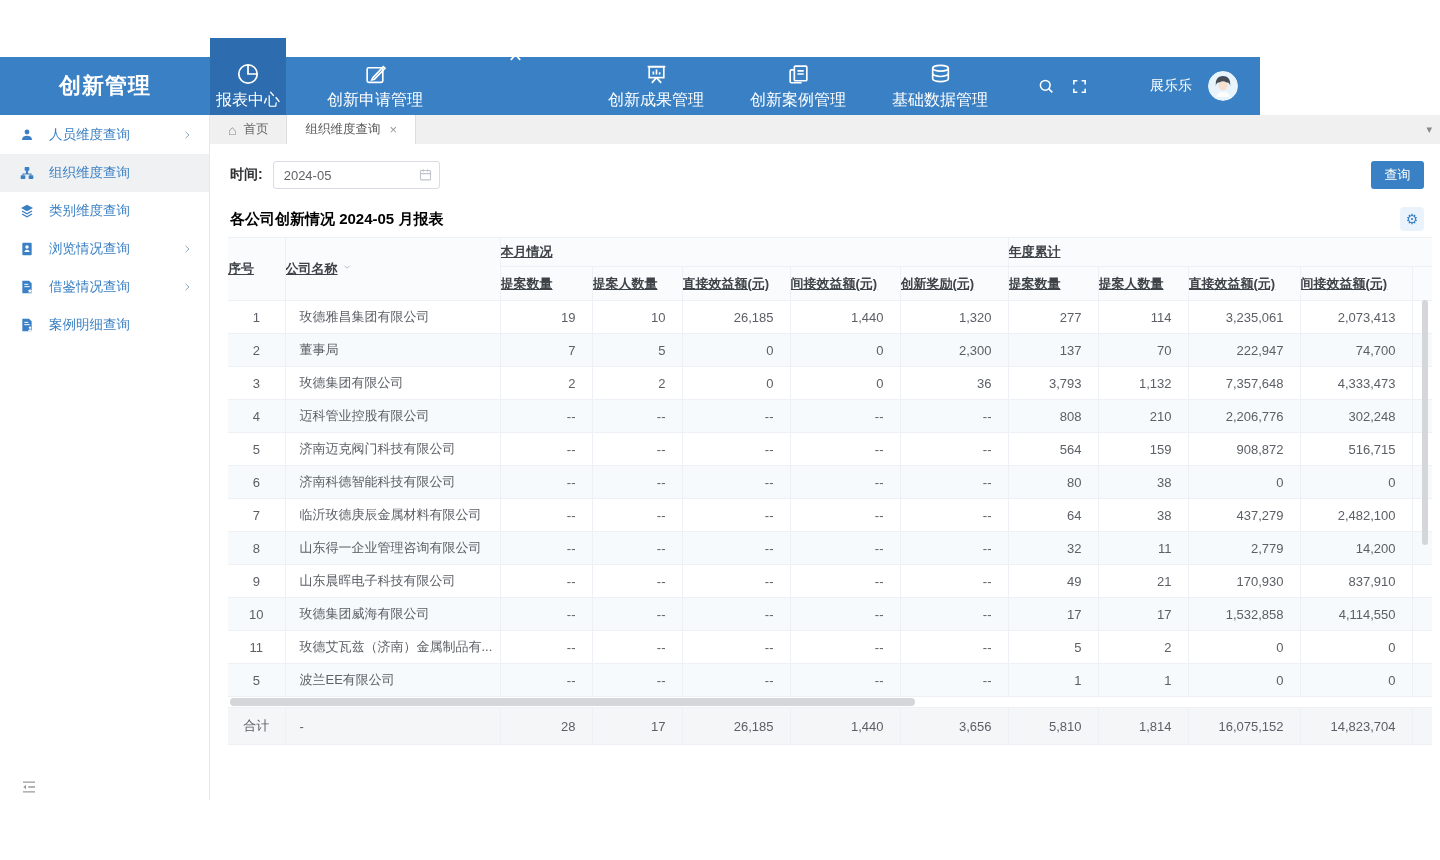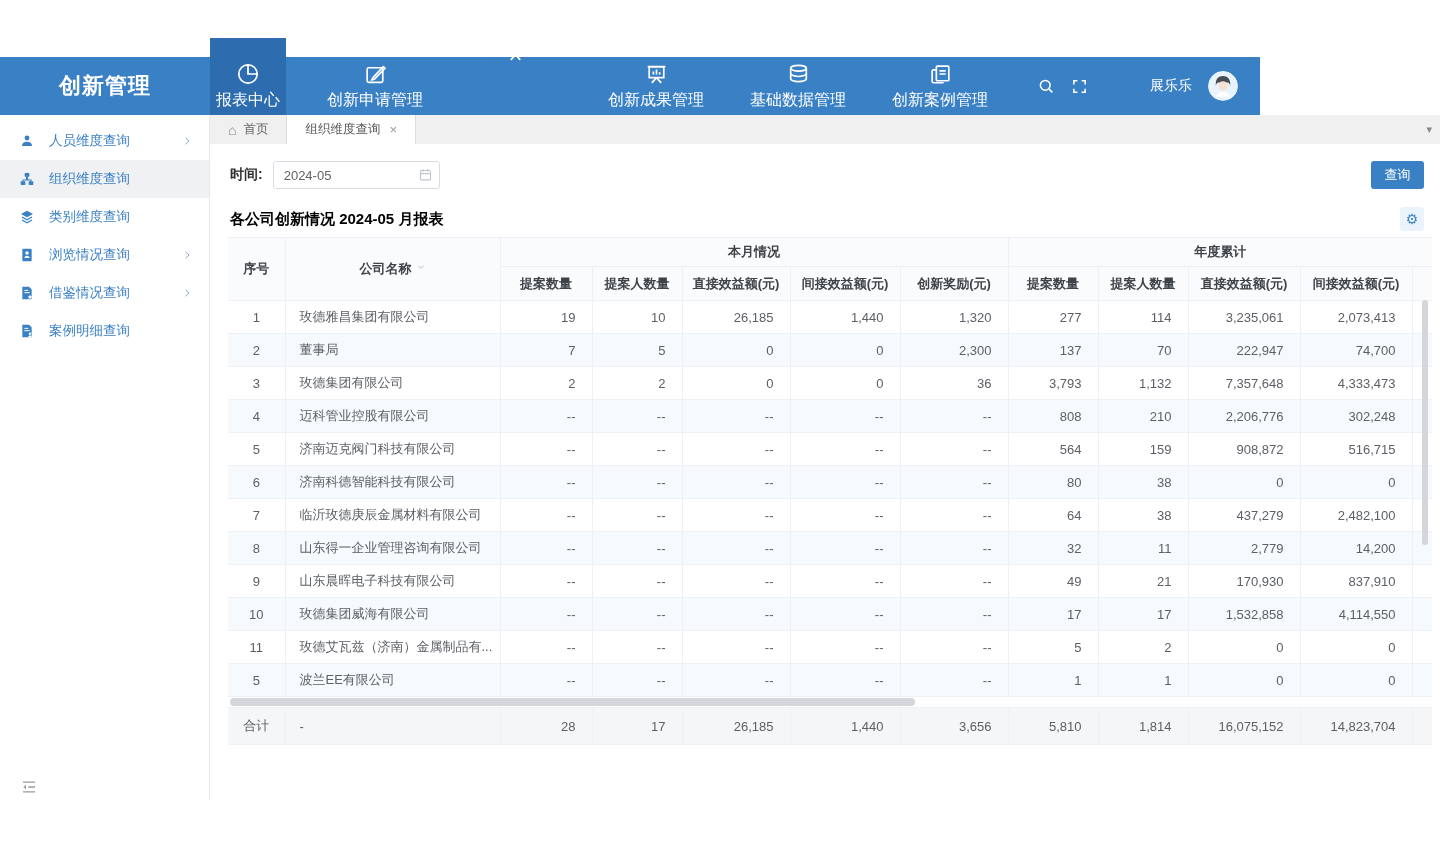--- a/index.html
+++ b/index.html
@@ -17,21 +17,21 @@
   .nav-item.w1 { width:76px; background:#2d6cae; }
   .nav-item.w2 { width:159px; padding-left:19px; }
   .nav-item.w3 { width:140px;gap:47px; }
   .nav-item.w4 { width:142px; }
   .topbar-right { margin-left:auto; display:flex; align-items:center; gap:16px; padding-right:22px; color:#fff; }
   .tb-icon { display:flex; align-items:center; cursor:pointer; }
   .tb-user { font-size:14px; margin-left:46px; white-space:nowrap; }
   .avatar { width:30px; height:30px; border-radius:50%; overflow:hidden; cursor:pointer; }
 
   
-  .sidebar { position:absolute; left:0; top:115px; width:210px; height:685px; background:#fff; border-right:1px solid #e8e8e8; padding-top:7px; }
+  .sidebar { position:absolute; left:0; top:115px; width:210px; height:685px; background:#fff; border-right:1px solid #e8e8e8; padding-top:1px; }
   .side-item { height:38px; display:flex; align-items:center; padding:0 16px 0 18px; color:#3a80c4; font-size:13.5px; cursor:pointer; }
   .side-item.active { background:#f0f1f3; }
   .side-item .sico { width:17px; height:17px; margin-right:14px; display:flex; align-items:center; justify-content:center; color:#3a80c4; }
   .side-item .schev { margin-left:auto; color:#8fa9c9; display:flex; }
   .collapse-btn { position:absolute; left:20px; top:663px; color:#9a9a9a; cursor:pointer; }
 
   
   .tabbar { position:absolute; left:210px; top:115px; width:1230px; height:29px; background:#f0f0f0; display:flex; align-items:stretch; }
   .tab { display:flex; align-items:center; gap:7px; padding:0 18px; font-size:12.5px; color:#666; border-right:1px solid #ddd; cursor:pointer; white-space:nowrap; }
   .tab .home-glyph { font-size:14px; color:#888; }
@@ -59,21 +59,21 @@
   thead th { background:#fafbfc; color:#3e4348; font-weight:bold; }
   tr.group-row th { height:29px; border-bottom:1px solid #edf0f4; }
   tr.sub-row th { height:34px; }
   thead { border-top:1px solid #edf0f4; }
   td { height:33px; color:#5c6066; }
   .c-idx { text-align:center; }
   .c-co { text-align:left; padding-left:14px; }
   .c-num { text-align:right; padding-right:16px; }
   .c-fill { border-right:none; }
   tr.stripe td { background:#f7fafd; }
-  .th-center { text-align:center; }
+  .th-center { text-align:left;text-decoration:underline; }
   .sort-icon { display:inline-block; vertical-align:1px; margin-left:4px; color:#b7bcc4; }
   .h-scrollbar { position:relative; width:1204px; height:10px; }
   .h-thumb { position:absolute; left:2px; top:1px; width:685px; height:8px; background:#d4d6d9; border-radius:4px; cursor:pointer; }
   .total-table td { height:37px; background:#f5f6f8; border-top:1px solid #edf0f4; }
   .v-scrollbar { position:absolute; left:1212px; top:156px; width:6px; height:396px; }
   .v-thumb { position:absolute; left:0; top:0; width:6px; height:245px; background:#d4d6d9; border-radius:3px; cursor:pointer; }
 
   svg { display:block; }
 </style>
 </head>
@@ -120,36 +120,36 @@
               <rect x="5" y="4.5" width="14" height="10.5"></rect>
               <path d="M9 12 v-3 M12 12 v-4.7 M15 12 v-2.2"></path>
               <path d="M12 15 l-4.5 5 M12 15 l4.5 5"></path>
             </svg>
         </span>
         <span class="nlabel">创新成果管理</span>
       </div>
       <div class="nav-item w4">
         <span class="nico">
           <svg width="25" height="25" viewBox="0 0 24 24" fill="none" stroke="#fff" stroke-width="1.6">
+              <rect x="8" y="4" width="12" height="14" rx="1"></rect>
+              <path d="M8 7.5 H5.2 A1.2 1.2 0 0 0 4 8.7 v10 A1.2 1.2 0 0 0 5.2 19.9 H15"></path>
+              <path d="M11 8.5 h6 M11 11.5 h6"></path>
+            </svg>
+        </span>
+        <span class="nlabel">创新案例管理</span>
+      </div>
+      <div class="nav-item w4">
+        <span class="nico">
+          <svg width="25" height="25" viewBox="0 0 24 24" fill="none" stroke="#fff" stroke-width="1.6">
               <ellipse cx="12" cy="6" rx="7.5" ry="2.8"></ellipse>
               <path d="M4.5 6 v5 c0 1.6 3.4 2.9 7.5 2.9 s7.5 -1.3 7.5 -2.9 V6"></path>
               <path d="M4.5 11 v5 c0 1.6 3.4 2.9 7.5 2.9 s7.5 -1.3 7.5 -2.9 v-5"></path>
             </svg>
         </span>
         <span class="nlabel">基础数据管理</span>
-      </div>
-      <div class="nav-item w4">
-        <span class="nico">
-          <svg width="25" height="25" viewBox="0 0 24 24" fill="none" stroke="#fff" stroke-width="1.6">
-              <rect x="8" y="4" width="12" height="14" rx="1"></rect>
-              <path d="M8 7.5 H5.2 A1.2 1.2 0 0 0 4 8.7 v10 A1.2 1.2 0 0 0 5.2 19.9 H15"></path>
-              <path d="M11 8.5 h6 M11 11.5 h6"></path>
-            </svg>
-        </span>
-        <span class="nlabel">创新案例管理</span>
       </div>
     </nav>
     <div class="topbar-right">
       <span class="tb-icon">
         <svg width="18" height="18" viewBox="0 0 24 24" fill="none" stroke="#fff" stroke-width="2">
             <circle cx="11" cy="11" r="6.5"></circle>
             <path d="M15.8 15.8 L20.5 20.5"></path>
           </svg>
       </span>
       <span class="tb-icon">

